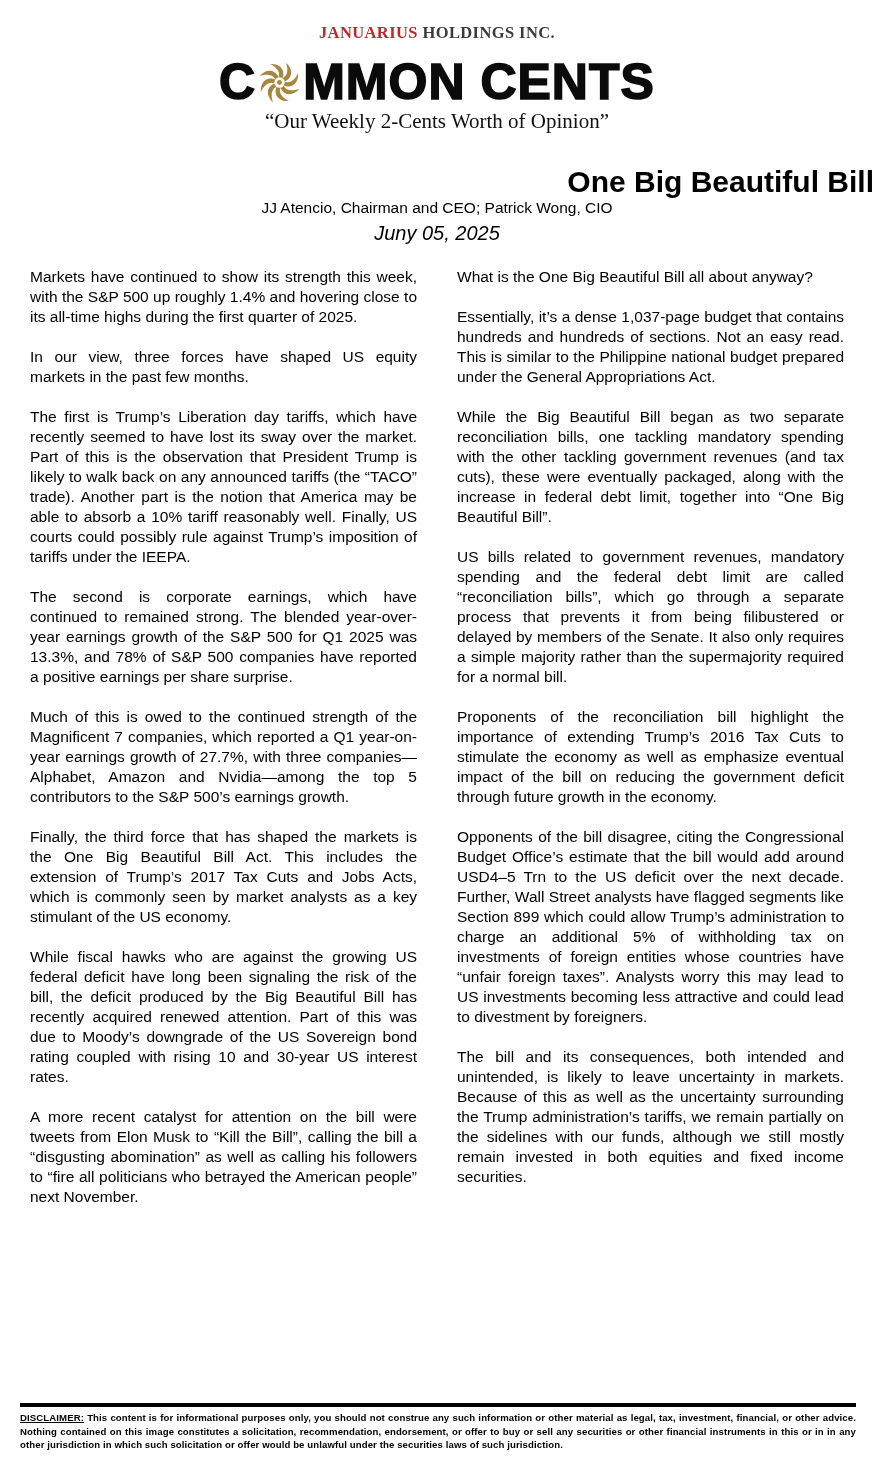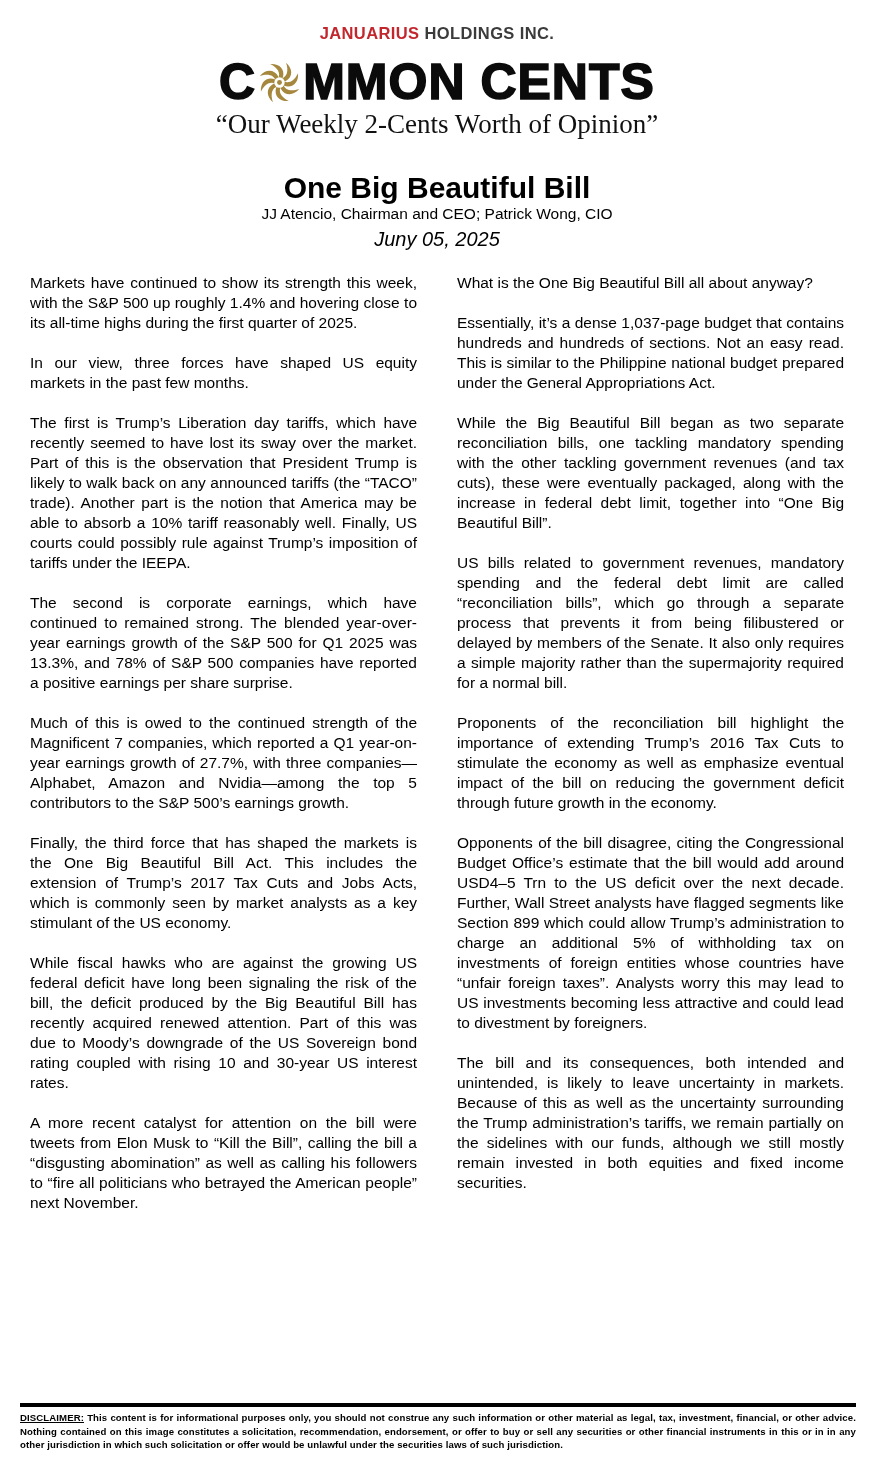--- a/index.html
+++ b/index.html
@@ -15,21 +15,21 @@
     font-family: "Liberation Sans", sans-serif;
     color: #000000;
   }
 
   
   .masthead {
     text-align: center;
     padding-top: 24px;
   }
   .company-line {
-    font-family: Liberation Sans, sans-serif;
+    font-family: Liberation Serif, serif;
     font-weight: bold;
     font-size: 16.5px;
     letter-spacing: 0.4px;
     line-height: 1.1;
   }
   .company-red { color: #c2272d; }
   .company-dark { color: #3b3b3b; }
 
   .brand {
     font-family: "Liberation Sans", sans-serif;
@@ -44,35 +44,36 @@
   }
   .pinwheel {
     width: 45px;
     height: 45px;
     display: inline-block;
     vertical-align: -6px;
     margin: 0 1px;
   }
   .tagline {
     font-family: "Liberation Serif", serif;
-    font-size: 27px;
+    font-size: 21px;
     color: #111;
     margin-top: 3px;
   }
 
   
   .title-block {
     text-align: center;
     margin-top: 31px;
   }
   .article-title {
     font-size: 30px;
     font-weight: bold;
     margin: 0;
     line-height: 1.1;
+    text-align: right;
   }
   .byline {
     font-size: 15.5px;
     line-height: 1.25;
   }
   .dateline {
     font-style: italic;
     font-size: 20px;
     margin-top: 3px;
     line-height: 1.25;

